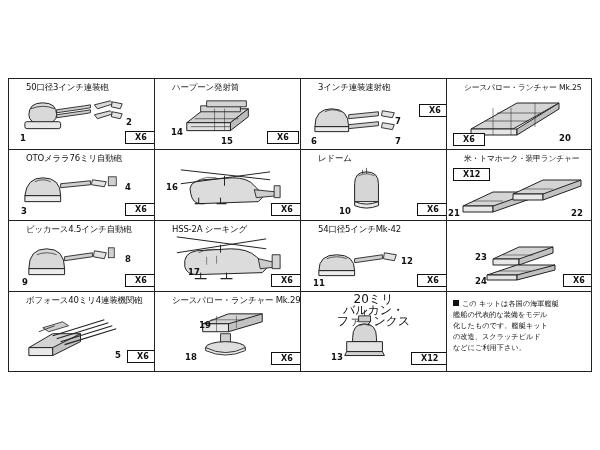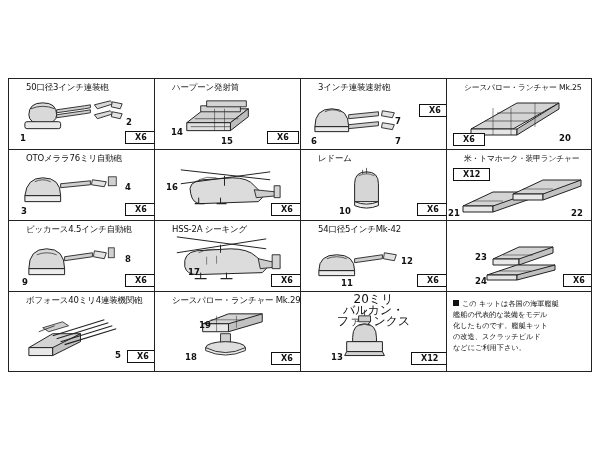--- a/index.html
+++ b/index.html
@@ -252,21 +252,21 @@
 
   <div class="cell">
     <div class="title">54口径5インチMk-42</div>
     <svg class="art" viewBox="0 0 146 71">
       <path d="M18 50 q0-16 18-16 q18 0 18 16z" fill="#d9d9d9" stroke="#222" stroke-width="1"></path>
       <path d="M18 50 l36 0 l0 5 l-36 0z" fill="#ececec" stroke="#222" stroke-width="1"></path>
       <path d="M26 38 q10-4 20 0" fill="none" stroke="#222" stroke-width="0.7"></path>
       <path d="M54 38 l28-4 l0 4 l-28 4z" fill="#cfcfcf" stroke="#222" stroke-width="0.9"></path>
       <path d="M84 32 l12 2 l-2 6 l-11-2z" fill="#e2e2e2" stroke="#222" stroke-width="0.9"></path>
     </svg>
-    <div class="num" style="left:12px;top:57px;margin-left:28px;">11</div>
+    <div class="num" style="left:12px;top:57px;">11</div>
     <div class="num" style="left:100px;top:35px;text-align:right;">12</div>
     <div class="qty" style="left:116px;top:53px;">X6</div>
   </div>
 
   <div class="cell last-col">
     <svg class="art" viewBox="0 0 144 71">
       <path d="M46 38 l26-12 l34 0 l-26 12z" fill="#d4d4d4" stroke="#222" stroke-width="1"></path>
       <path d="M46 38 l0 6 l26 0 l0-6z" fill="#e8e8e8" stroke="#222" stroke-width="1"></path>
       <path d="M72 38 l34-12 l0 6 l-34 12z" fill="#c2c2c2" stroke="#222" stroke-width="1"></path>
       <path d="M40 54 l30-10 l38 0 l-30 10z" fill="#d0d0d0" stroke="#222" stroke-width="1"></path>

